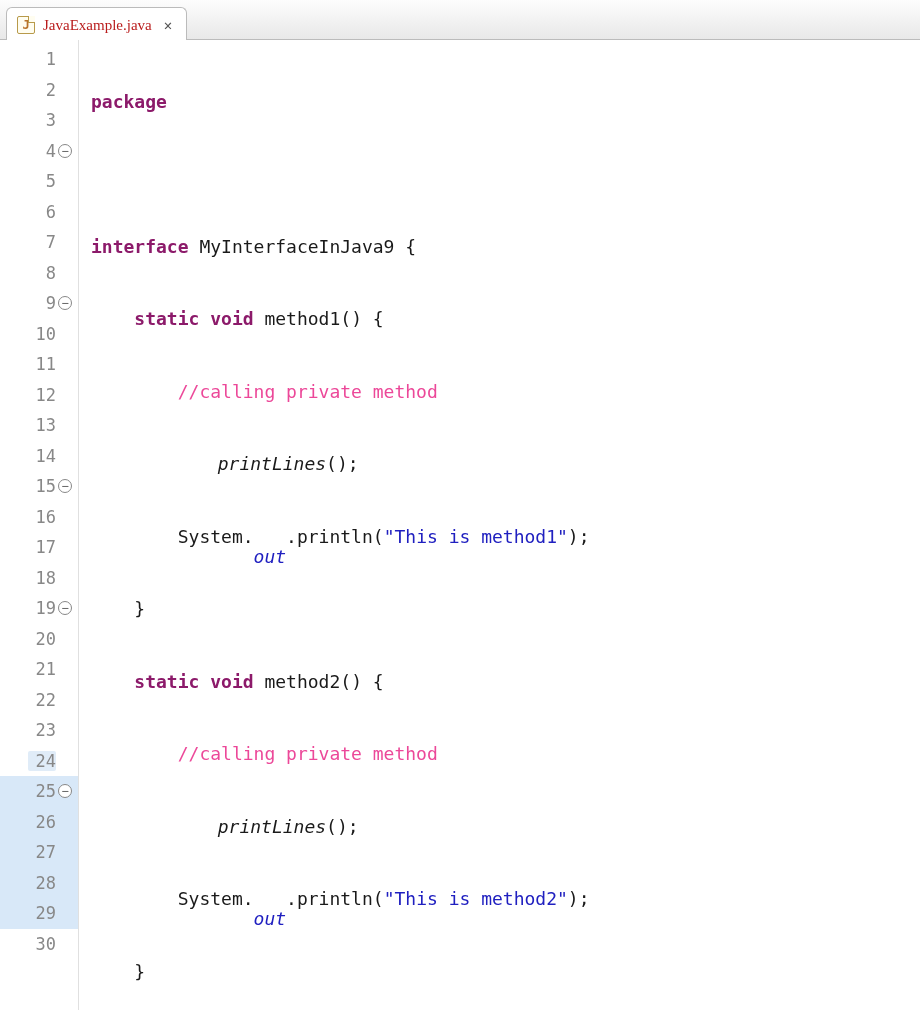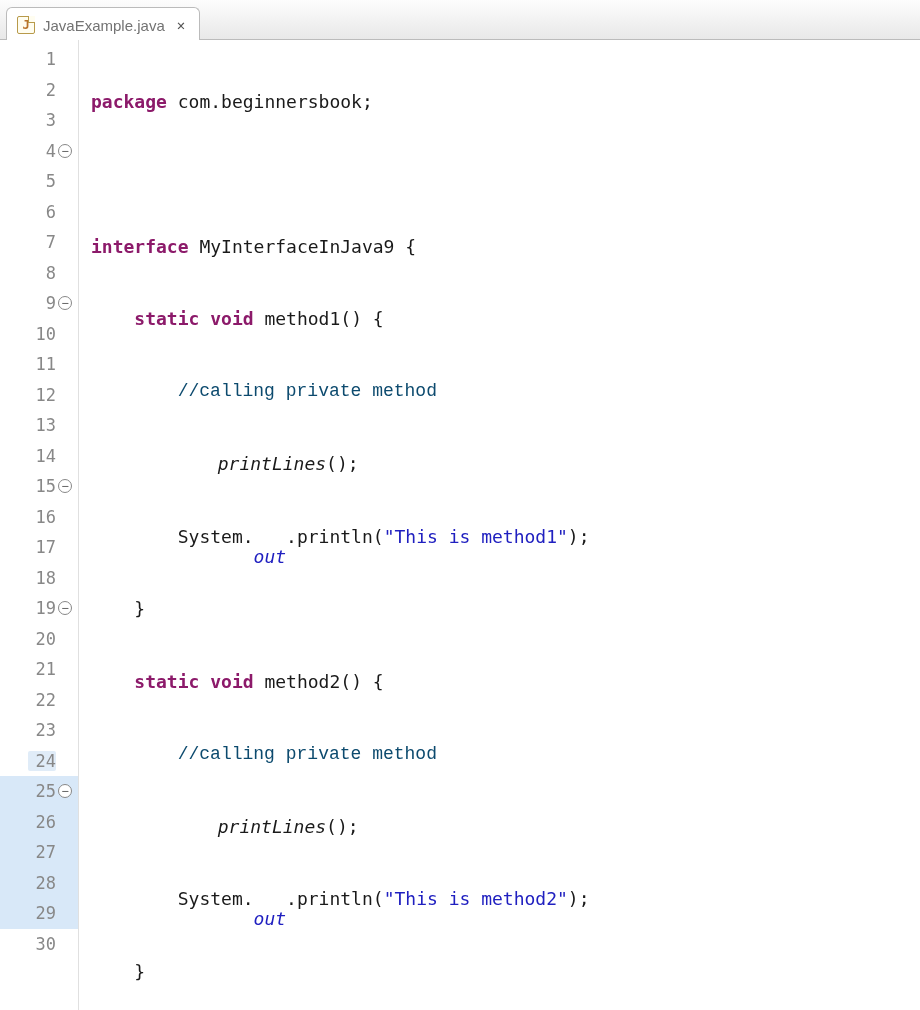--- a/index.html
+++ b/index.html
@@ -58,23 +58,23 @@
     position: absolute;
     right: -1px;
     top: -1px;
     width: 6px;
     height: 6px;
     background: #fffdf0;
     border-left: 1px solid #b89a4a;
     border-bottom: 1px solid #b89a4a;
   }
   .tab-label {
-    font-family: Liberation Sans, sans-serif;
+    font-family: Liberation Serif, serif;
     font-size: 15px;
-    color: #737373;
+    color: #b91c1c;
   }
   .tab-close {
     font-size: 14px;
     color: #555;
     font-weight: bold;
     margin-left: 4px;
     cursor: pointer;
   }
   .code-area {
     flex: 1;
@@ -123,21 +123,21 @@
     padding: 4px 0 4px 12px;
     white-space: pre;
   }
   .code-line {
     height: 30.5px;
     display: flex;
     align-items: center;
   }
   .kw   { color: #8c1a6a; font-weight: bold; text-align: right; }
   .plain{ color: #1a1a1a; }
-  .com  { color: #0c4a6e; font-family: Liberation Mono, monospace; }
+  .com  { color: #ec4899; }
   .fld  { color: #2020c0; font-style: italic; margin-top: 40px; }
   .str  { color: #2020c0; }
   .call { color: #1a1a1a; font-style: italic; margin-left: 40px; }
 </style>
 </head>
 <body>
 
 <div class="editor-panel">
   <div class="tab-bar">
     <div class="tab">
@@ -264,21 +264,21 @@
         <div class="gutter-row hl-block">
           <span class="line-num">29</span>
           <span style="width: 16px; display: inline-block;"></span>
         </div>
         <div class="gutter-row">
           <span class="line-num">30</span>
           <span style="width: 16px; display: inline-block;"></span>
         </div>
       </div>
     <div class="code">
-      <div class="code-line"><span class="kw">package</span><span> </span><span class="plain">com.beginnersbook;</span></div>
+      <div class="code-line"><span class="kw">package</span><span> </span></div>
       <div class="code-line"></div>
       <div class="code-line"><span class="kw">interface</span><span> </span><span class="plain">MyInterfaceInJava9 {</span></div>
       <div class="code-line"><span>    </span><span class="kw">static</span><span> </span><span class="kw">void</span><span> </span><span class="plain">method1() {</span></div>
       <div class="code-line"><span>        </span><span class="com">//calling private method</span></div>
       <div class="code-line"><span>        </span><span class="call">printLines</span><span class="plain">();</span></div>
       <div class="code-line"><span>        </span><span class="plain">System.</span><span class="fld">out</span><span class="plain">.println(</span><span class="str">"This is method1"</span><span class="plain">);</span></div>
       <div class="code-line"><span>    </span><span class="plain">}</span></div>
       <div class="code-line"><span>    </span><span class="kw">static</span><span> </span><span class="kw">void</span><span> </span><span class="plain">method2() {</span></div>
       <div class="code-line"><span>        </span><span class="com">//calling private method</span></div>
       <div class="code-line"><span>        </span><span class="call">printLines</span><span class="plain">();</span></div>

